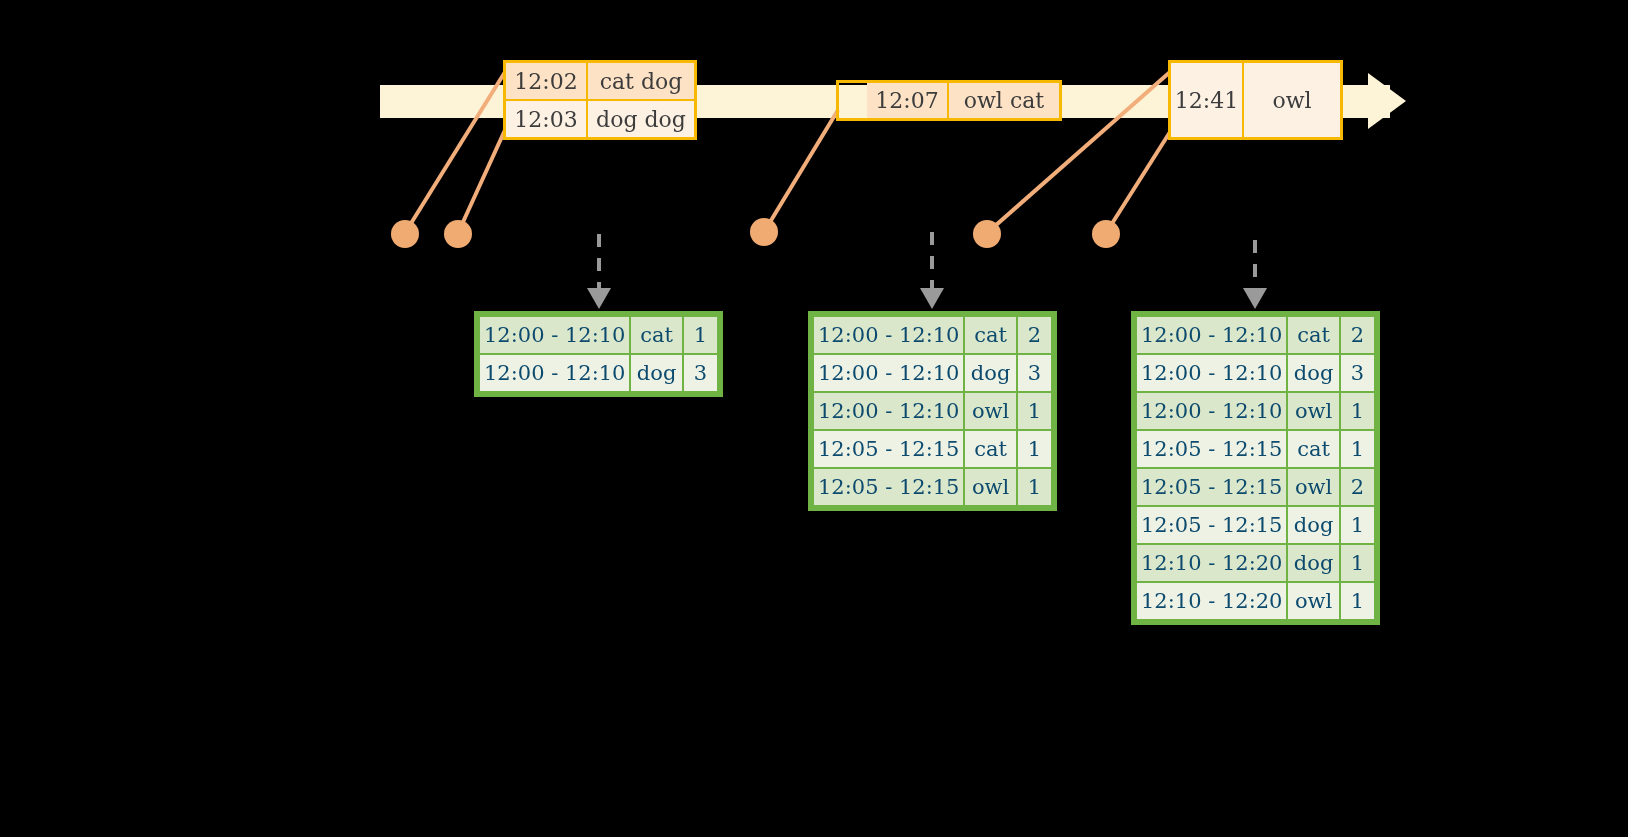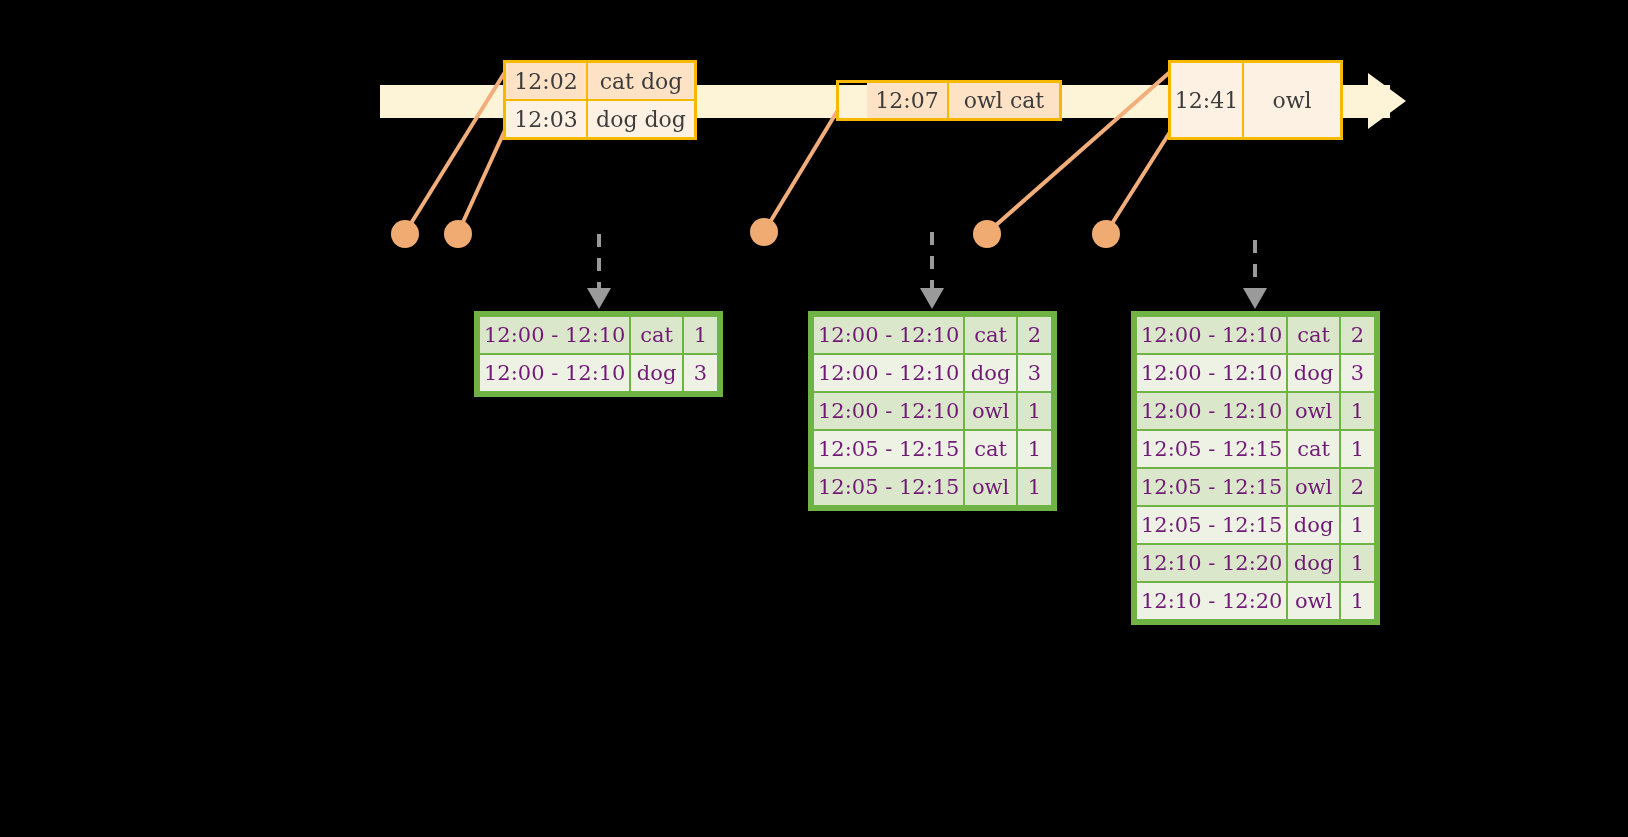--- a/index.html
+++ b/index.html
@@ -35,21 +35,21 @@
   #ev3 .t{width:73px;}
 
   
   .conn{position:absolute;left:0;top:0;width:1628px;height:837px;
         pointer-events:none;}
 
   
   .gt{position:absolute;border:4px solid #6fb344;box-sizing:border-box;
       background:#6fb344;}
   .gt table{border-collapse:separate;border-spacing:2px;width:100%;}
-  .gt td{color:#701a75;font-size:21px;padding:6px 4px;text-align:center;
+  .gt td{color:#0c4a6e;font-size:21px;padding:6px 4px;text-align:center;
          white-space:nowrap;}
   .gt tr.even td{background:#dbe7cb;}
   .gt tr.odd  td{background:#edf2e5;}
   .gt td.rng{width:62%;}
   .gt td.key{width:22%;}
   .gt td.cnt{width:16%;}
 
   #gt1{left:474px;top:311px;width:249px;}
   #gt2{left:808px;top:311px;width:249px;}
   #gt3{left:1131px;top:311px;width:249px;}

